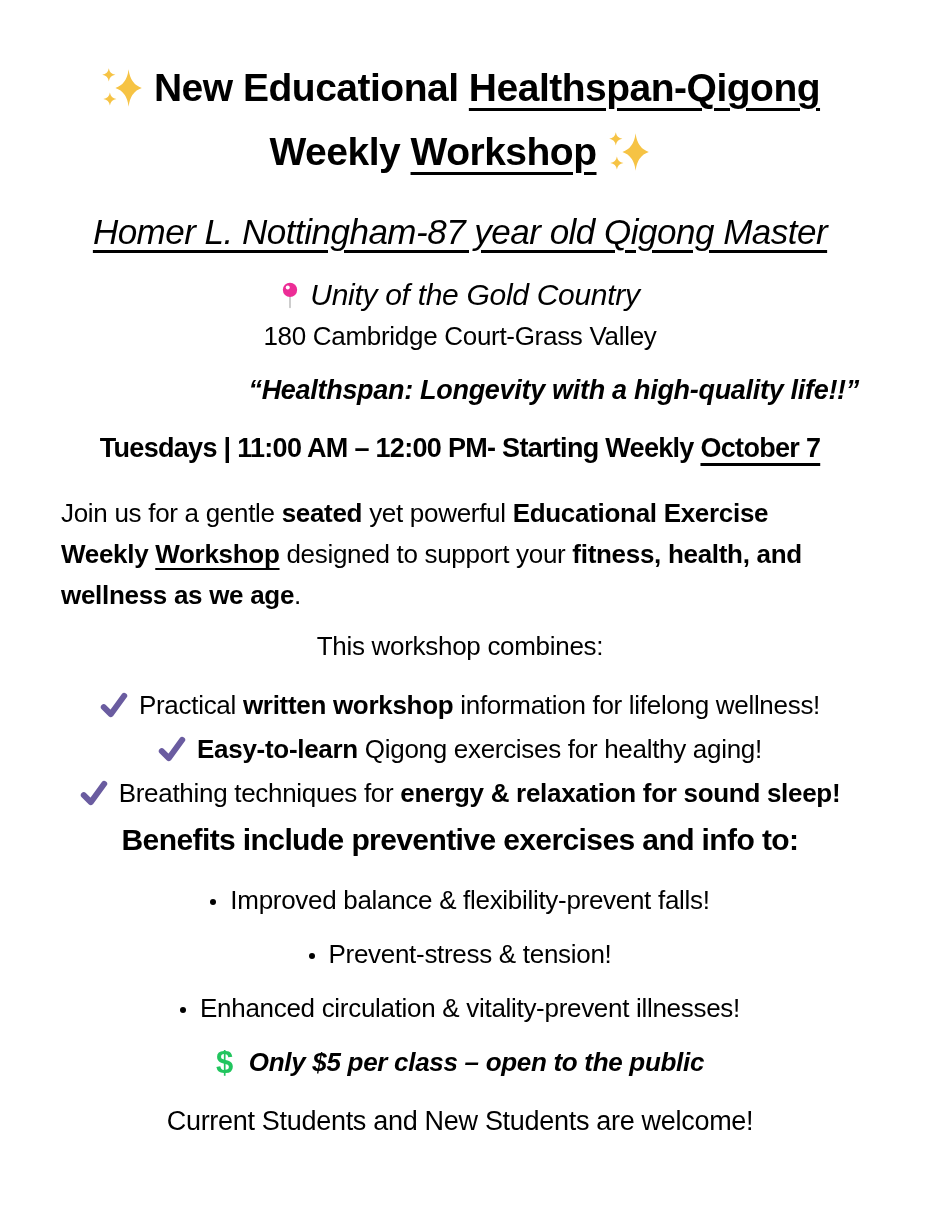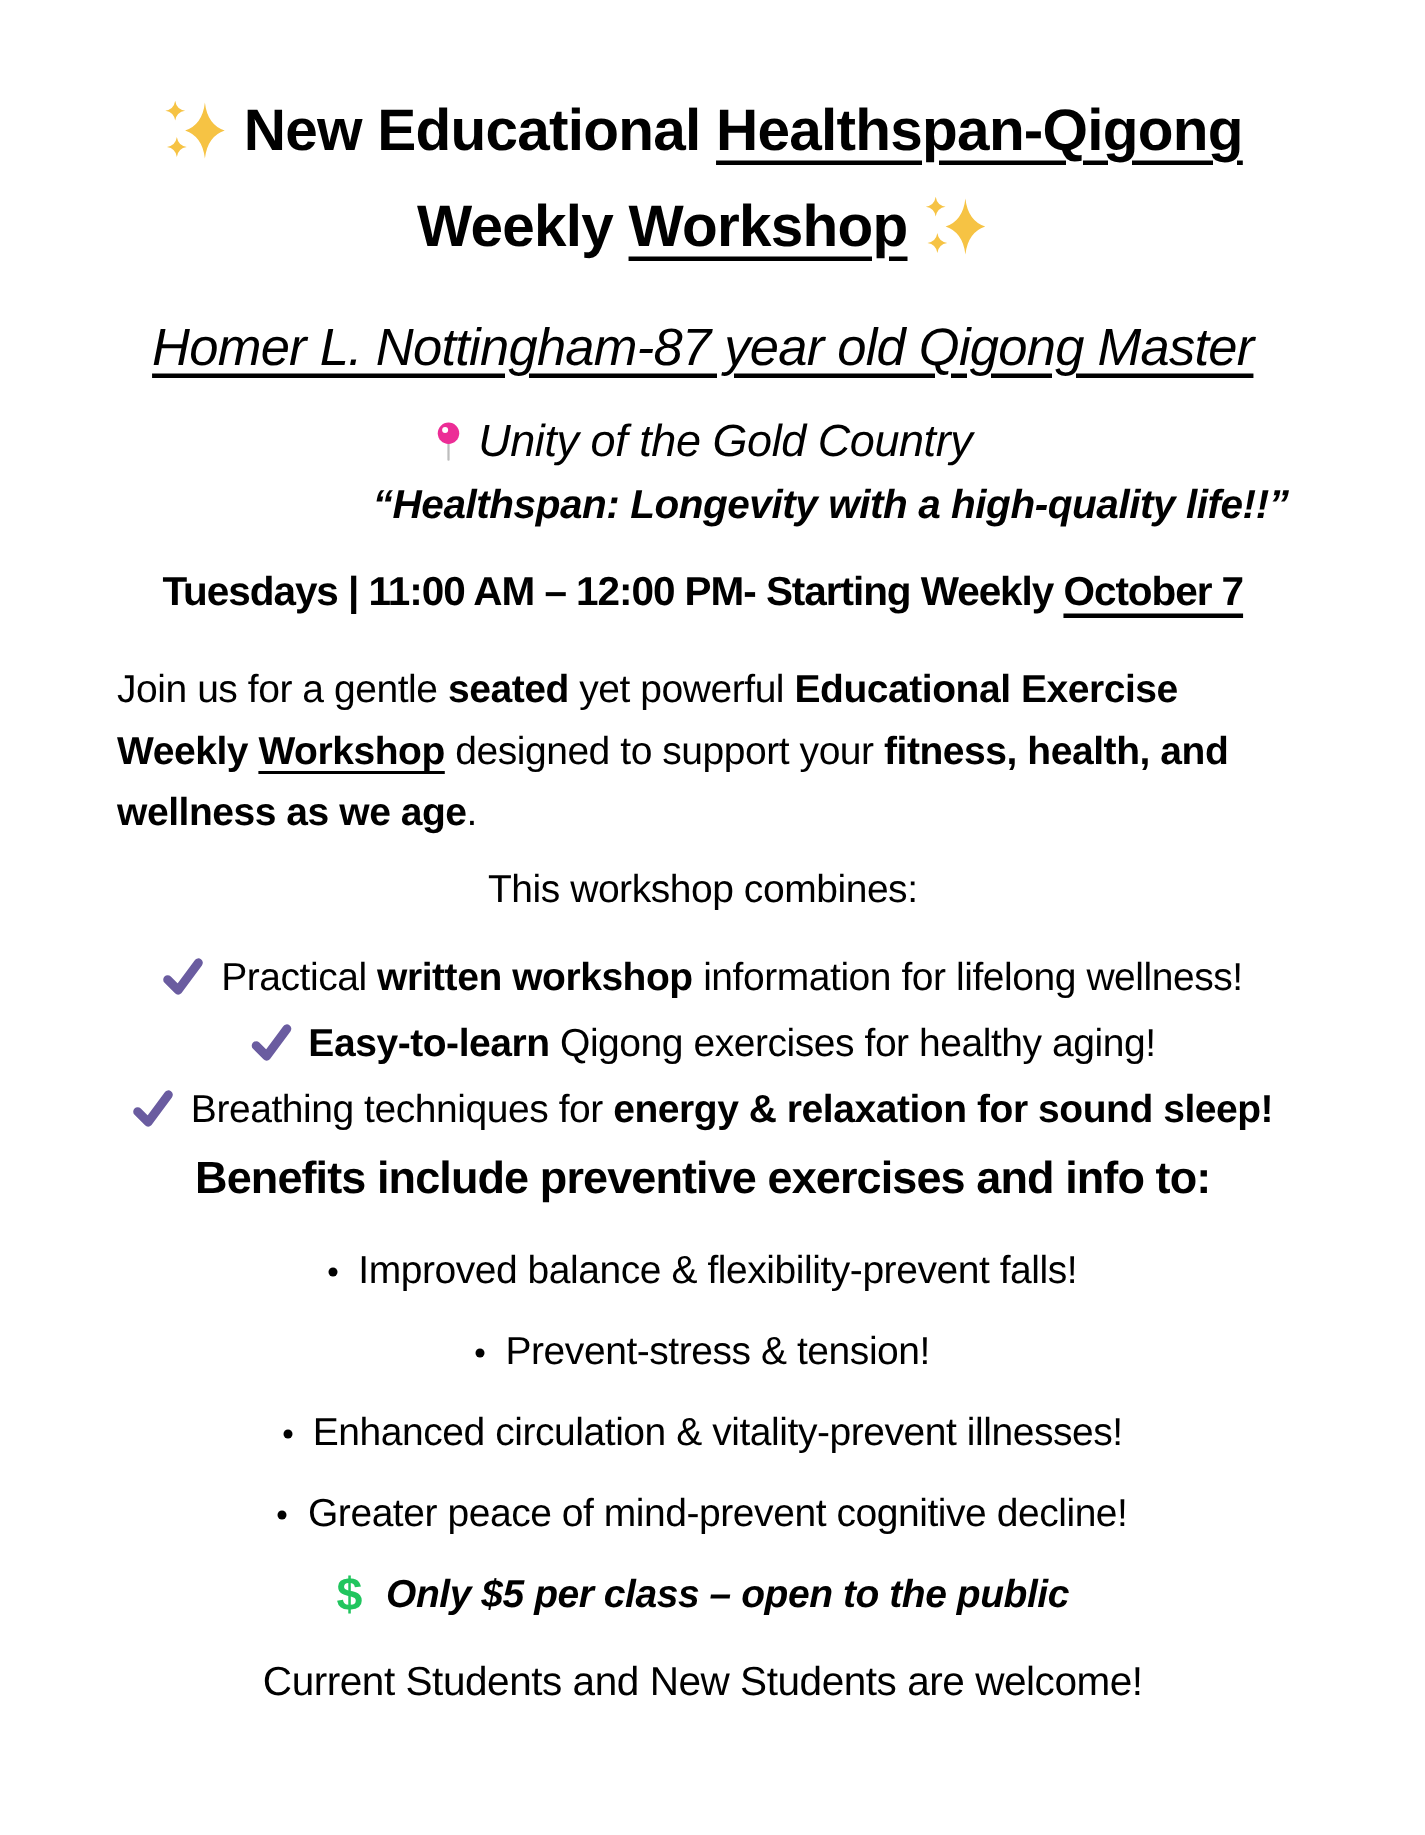--- a/index.html
+++ b/index.html
@@ -1,19 +1,19 @@
 <!DOCTYPE html>
 <html style="--sparkle-gold: #F6C344; --pin-pink: #EC2D96; --check-purple: #6A5CA0; --dollar-green: #21C55E;"><head>
 <meta charset="utf-8">
 <style>
   html,body{margin:0;padding:0;background:#fff;}
   .page{
     width:914px;height:1223px;background:#ffffff;color:#000;
     font-family:"Liberation Sans","DejaVu Sans",sans-serif;
-    box-sizing:border-box;padding:56px 55px 0 78px;overflow:hidden;
+    box-sizing:border-box;padding:56px 55px 0 61px;overflow:hidden;
     letter-spacing:-0.3px;
   }
   .b{font-weight:700;}
   
   .u3{text-decoration:underline;text-decoration-thickness:3px;text-underline-offset:7px;}
   .u2{text-decoration:underline;text-decoration-thickness:2.5px;text-underline-offset:6px;}
   .u1{text-decoration:underline;text-decoration-thickness:2px;text-underline-offset:5px;}
 
   .title{
     margin:0 0 28px 0;font-size:39px;font-weight:700;line-height:64px;
@@ -85,20 +85,21 @@
   </h1>
 
   <h2 class="subtitle"><span class="u2">Homer L. Nottingham-87 year old Qigong Master</span></h2>
 
   <div class="venue-line"><svg class="pin" viewBox="0 0 24 34" aria-hidden="true">
         <rect class="pin-needle" x="11.1" y="14" width="1.8" height="17" rx="0.9"></rect>
         <circle class="pin-head" cx="12" cy="9" r="8.6"></circle>
         <circle class="pin-shine" cx="9.3" cy="6.3" r="2.4"></circle>
       </svg><span>Unity of the Gold Country</span></div>
 
+  <div class="address">180 Cambridge Court-Grass Valley</div>
 
   <div class="tagline">“Healthspan: Longevity with a high-quality life!!”</div>
 
   <div class="schedule"><span>Tuesdays | 11:00 AM – 12:00 PM- Starting Weekly </span><span class="u2">October 7</span></div>
 
   <p class="intro"><span>Join us for a gentle </span><span class="b">seated</span><span> yet powerful </span><span class="b">Educational Exercise Weekly </span><span class="b u1">Workshop</span><span> designed to support your </span><span class="b">fitness, health, and wellness as we age</span><span>.</span></p>
 
   <p class="combines">This workshop combines:</p>
 
   <div class="checklist">
@@ -112,20 +113,19 @@
           <path class="check-path" d="M3.5 15 L10 21.5 L22.5 4.5"></path>
         </svg><span>Breathing techniques for </span><span class="b">energy &amp; relaxation for sound sleep!</span><span></span></div>
   </div>
 
   <h3 class="benefits-heading">Benefits include preventive exercises and info to:</h3>
 
   <ul class="benefits">
     <li><span class="dot"></span><span>Improved balance &amp; flexibility-prevent falls!</span></li>
     <li><span class="dot"></span><span>Prevent-stress &amp; tension!</span></li>
     <li><span class="dot"></span><span>Enhanced circulation &amp; vitality-prevent illnesses!</span></li>
-    <li><span class="dot"></span><span>Greater peace of mind-prevent cognitive decline!</span></li>
   </ul>
 
   <div class="price"><span class="dollar">$</span><span>Only $5 per class – open to the public</span></div>
 
   <div class="welcome">Current Students and New Students are welcome!</div>
 
 </div>
 
 </body></html>

